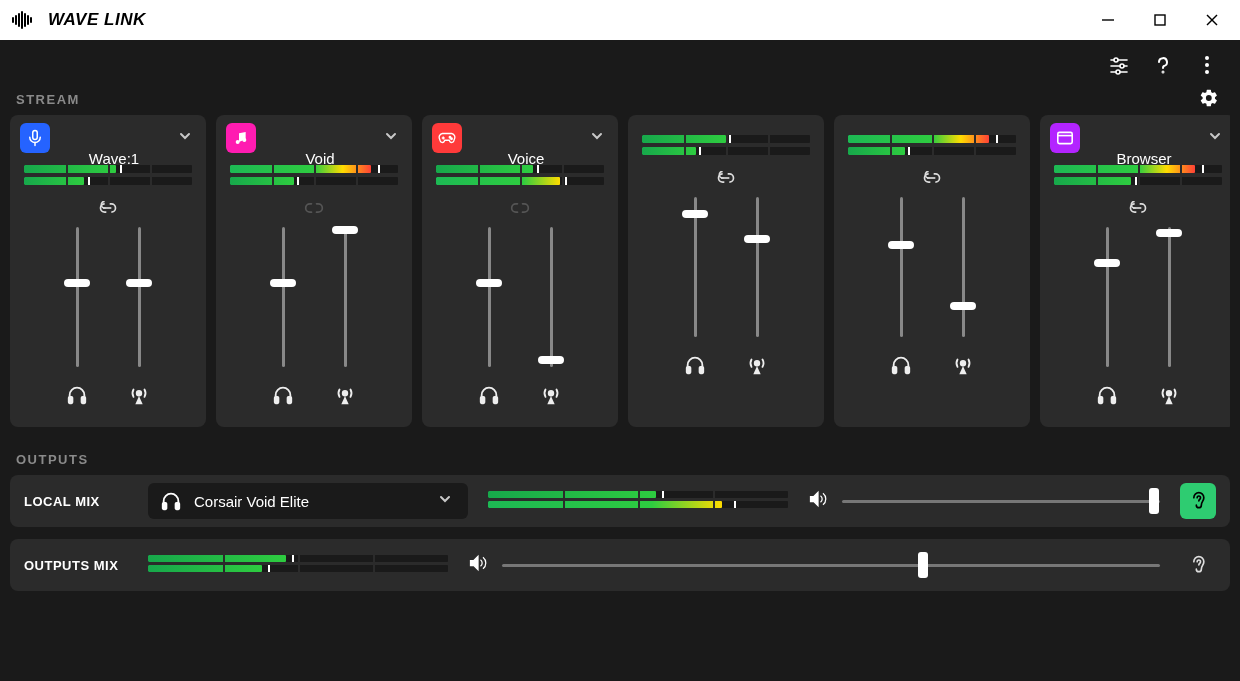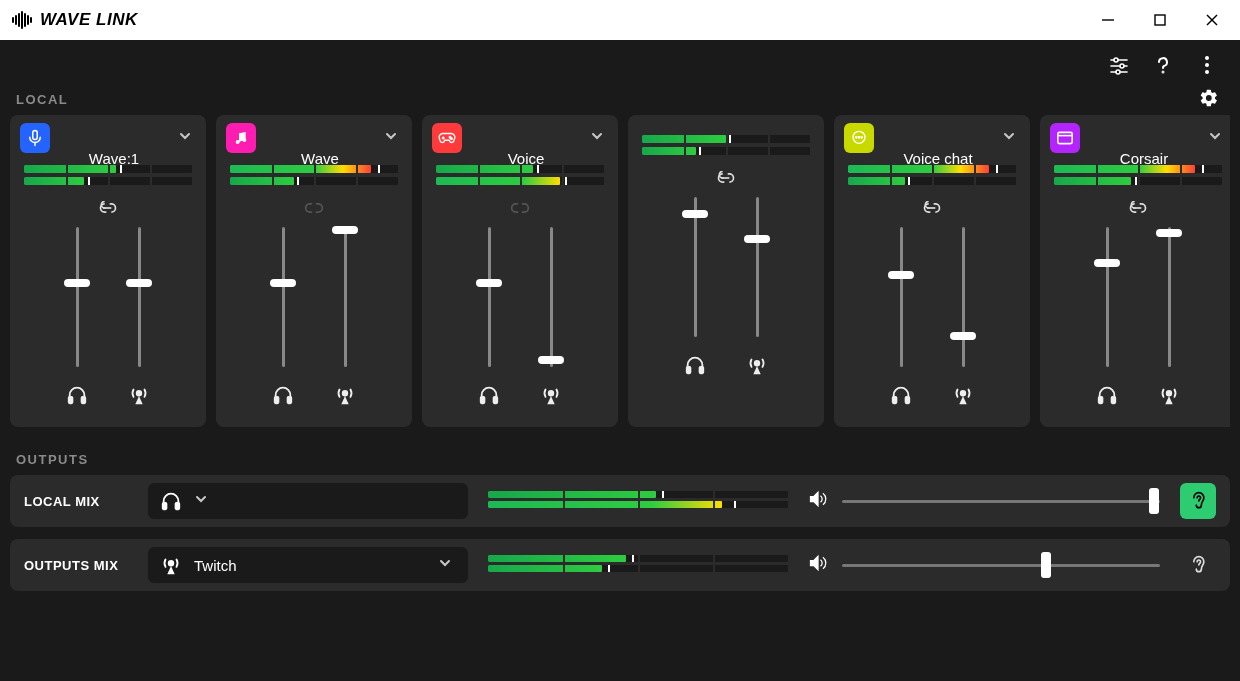--- a/index.html
+++ b/index.html
@@ -1,19 +1,19 @@
 <!DOCTYPE html>
 <html><head>
 <meta charset="utf-8">
 <style>
   * { box-sizing: border-box; margin: 0; padding: 0; }
   html, body { width: 1240px; height: 681px; font-family: -apple-system, "Segoe UI", Arial, sans-serif; background:#fff; }
   
   .titlebar { height: 40px; background:#fff; display:flex; align-items:center; justify-content:space-between; padding:0 10px 0 12px; }
-  .titlebar-left { display:flex; align-items:center; gap:8px; }
+  .titlebar-left { display:flex; align-items:center; gap:16px; }
   .logo-wave { display:flex; align-items:center; gap:1px; }
   .logo-wave span { display:inline-block; width:2px; background:#000; border-radius:1px; }
   .logo-wave .b1 { height:6px; } .logo-wave .b2 { height:10px; } .logo-wave .b3 { height:14px; }
   .logo-wave .b4 { height:18px; }
   .app-title { font-weight:900; font-size:17px; letter-spacing:0.5px; color:#000; font-style: italic; }
   .win-ctl { display:flex; gap:28px; padding-right:6px; }
   .win-btn { width:24px; height:24px; display:flex; align-items:center; justify-content:center; cursor:pointer; }
   .win-btn svg { stroke:#000; stroke-width:1.4; fill:none; }
 
   
@@ -119,21 +119,21 @@
     <div class="ico-btn">
       <svg width="6" height="20" viewBox="0 0 6 20" fill="#fff">
           <circle cx="3" cy="3" r="2"></circle>
           <circle cx="3" cy="10" r="2"></circle>
           <circle cx="3" cy="17" r="2"></circle>
         </svg>
     </div>
   </div>
 
   <div class="inputs-header">
-    <div class="section-label">LOCAL</div>
+    <div class="section-label">STREAM</div>
     <div class="ico-btn">
       <svg width="20" height="20" viewBox="0 0 24 24" fill="#fff">
           <path d="M19.14,12.94a7.07,7.07,0,0,0,.05-.94,7.07,7.07,0,0,0-.05-.94l2.11-1.65a.5.5,0,0,0,.12-.64l-2-3.46a.5.5,0,0,0-.61-.22l-2.49,1a7,7,0,0,0-1.63-.94l-.38-2.65A.5.5,0,0,0,13.77,2H9.77a.5.5,0,0,0-.49.42L8.9,5.07a7,7,0,0,0-1.63.94l-2.49-1a.5.5,0,0,0-.61.22l-2,3.46a.5.5,0,0,0,.12.64L4.4,11.06a7.07,7.07,0,0,0-.05.94,7.07,7.07,0,0,0,.05.94L2.29,14.59a.5.5,0,0,0-.12.64l2,3.46a.5.5,0,0,0,.61.22l2.49-1a7,7,0,0,0,1.63.94l.38,2.65a.5.5,0,0,0,.49.42h4a.5.5,0,0,0,.49-.42l.38-2.65a7,7,0,0,0,1.63-.94l2.49,1a.5.5,0,0,0,.61-.22l2-3.46a.5.5,0,0,0-.12-.64ZM11.77,15.5A3.5,3.5,0,1,1,15.27,12,3.5,3.5,0,0,1,11.77,15.5Z"></path>
         </svg>
     </div>
   </div>
 
   <div class="channels" id="channels">
       <div class="channel">
     <div class="ch-head">
@@ -209,21 +209,21 @@
       </div>
       <div class="channel">
     <div class="ch-head">
       <div class="ch-icon" style="background:#ff1cb1">
             <svg width="16" height="16" viewBox="0 0 24 24" fill="#fff">
               <path d="M9 18V5l10-2v11"></path>
               <circle cx="7" cy="18" r="3"></circle>
               <circle cx="17" cy="15" r="3"></circle>
             </svg>
           </div>
-      <div class="ch-name">Wave</div>
+      <div class="ch-name">Void</div>
       <div class="chev"><svg width="14" height="14" viewBox="0 0 14 14" fill="none" stroke="currentColor" stroke-width="2" stroke-linecap="round">
               <polyline points="3,5 7,9 11,5"></polyline>
             </svg></div>
     </div>
     <div class="meters">
       <div class="meter-row">
     <div class="meter-fill" style="width:84%;background:linear-gradient(90deg,#1db954 0%,#2ecc40 60%,#ffdc00 80%,#ff4136 100%)"></div>
     <div class="meter-marks">
               <span style="left:25%"></span>
               <span style="left:50%"></span>
@@ -400,34 +400,20 @@
                 <circle cx="12" cy="10" r="2.5" fill="#eee"></circle>
                 <path d="M6 6a8 8 0 0 0 0 8"></path>
                 <path d="M18 6a8 8 0 0 1 0 8"></path>
                 <polygon points="12,13 8,22 16,22" fill="#eee" stroke="none"></polygon>
               </svg>
             </div>
         </div>
     </div>
       </div>
       <div class="channel">
-    <div class="ch-head">
-      <div class="ch-icon" style="background:#c8d900">
-            <svg width="16" height="16" viewBox="0 0 24 24" fill="none" stroke="#fff" stroke-width="2">
-              <circle cx="12" cy="11" r="9"></circle>
-              <circle cx="8" cy="11" r="1" fill="#fff"></circle>
-              <circle cx="12" cy="11" r="1" fill="#fff"></circle>
-              <circle cx="16" cy="11" r="1" fill="#fff"></circle>
-            </svg>
-          </div>
-      <div class="ch-name">Voice chat</div>
-      <div class="chev"><svg width="14" height="14" viewBox="0 0 14 14" fill="none" stroke="currentColor" stroke-width="2" stroke-linecap="round">
-              <polyline points="3,5 7,9 11,5"></polyline>
-            </svg></div>
-    </div>
     <div class="meters">
       <div class="meter-row">
     <div class="meter-fill" style="width:84%;background:linear-gradient(90deg,#1db954 0%,#2ecc40 60%,#ffdc00 80%,#ff4136 100%)"></div>
     <div class="meter-marks">
               <span style="left:25%"></span>
               <span style="left:50%"></span>
               <span style="left:75%"></span>
             </div>
     <div class="meter-peak" style="left:88%"></div>
   </div>
@@ -480,21 +466,21 @@
     </div>
       </div>
       <div class="channel">
     <div class="ch-head">
       <div class="ch-icon" style="background:#b324ff">
             <svg width="16" height="14" viewBox="0 0 20 16" fill="none" stroke="#fff" stroke-width="2">
               <rect x="1" y="1" width="18" height="14" rx="2"></rect>
               <line x1="1" y1="5" x2="19" y2="5"></line>
             </svg>
           </div>
-      <div class="ch-name">Corsair</div>
+      <div class="ch-name">Browser</div>
       <div class="chev"><svg width="14" height="14" viewBox="0 0 14 14" fill="none" stroke="currentColor" stroke-width="2" stroke-linecap="round">
               <polyline points="3,5 7,9 11,5"></polyline>
             </svg></div>
     </div>
     <div class="meters">
       <div class="meter-row">
     <div class="meter-fill" style="width:84%;background:linear-gradient(90deg,#1db954 0%,#2ecc40 60%,#ffdc00 80%,#ff4136 100%)"></div>
     <div class="meter-marks">
               <span style="left:25%"></span>
               <span style="left:50%"></span>
@@ -558,20 +544,21 @@
         <div class="out-row">
     <div class="out-label">LOCAL MIX</div>
     <div class="out-select">
       <div class="sel-ico">
               <svg width="22" height="22" viewBox="0 0 24 24" fill="none" stroke="#fff" stroke-width="2">
                 <path d="M4 14v-2a8 8 0 0 1 16 0v2"></path>
                 <rect x="3" y="14" width="4" height="7" rx="1" fill="#fff"></rect>
                 <rect x="17" y="14" width="4" height="7" rx="1" fill="#fff"></rect>
               </svg>
             </div>
+      <div class="sel-name">Corsair Void Elite</div>
       <div class="chev" style="color:#c8c8c8"><svg width="14" height="14" viewBox="0 0 14 14" fill="none" stroke="currentColor" stroke-width="2" stroke-linecap="round">
                 <polyline points="3,5 7,9 11,5"></polyline>
               </svg></div>
     </div>
     <div class="out-meter">
       <div class="meter-row">
     <div class="meter-fill" style="width:56%;background:linear-gradient(90deg,#17a84b 0%,#2ecc40 100%)"></div>
     <div class="meter-marks">
                 <span style="left:25%"></span>
                 <span style="left:50%"></span>
@@ -601,34 +588,20 @@
     </div>
     <div class="monitor on">
             <svg width="20" height="22" viewBox="0 0 24 26" fill="none" stroke="currentColor" stroke-width="2" stroke-linecap="round">
               <path d="M7 9a6 6 0 0 1 12 0c0 4-3 5-3 9a3 3 0 0 1-6 0"></path>
               <path d="M11 9a2 2 0 0 1 4 0c0 2-2 2-2 4"></path>
             </svg>
           </div>
         </div>
         <div class="out-row">
     <div class="out-label">OUTPUTS MIX</div>
-    <div class="out-select">
-      <div class="sel-ico">
-              <svg width="22" height="22" viewBox="0 0 24 24" fill="none" stroke="#fff" stroke-width="2" stroke-linecap="round">
-                <circle cx="12" cy="10" r="2.5" fill="#fff"></circle>
-                <path d="M6 6a8 8 0 0 0 0 8"></path>
-                <path d="M18 6a8 8 0 0 1 0 8"></path>
-                <polygon points="12,13 8,22 16,22" fill="#fff" stroke="none"></polygon>
-              </svg>
-            </div>
-      <div class="sel-name">Twitch</div>
-      <div class="chev" style="color:#c8c8c8"><svg width="14" height="14" viewBox="0 0 14 14" fill="none" stroke="currentColor" stroke-width="2" stroke-linecap="round">
-                <polyline points="3,5 7,9 11,5"></polyline>
-              </svg></div>
-    </div>
     <div class="out-meter">
       <div class="meter-row">
     <div class="meter-fill" style="width:46%;background:linear-gradient(90deg,#17a84b 0%,#2ecc40 100%)"></div>
     <div class="meter-marks">
                 <span style="left:25%"></span>
                 <span style="left:50%"></span>
                 <span style="left:75%"></span>
               </div>
     <div class="meter-peak" style="left:48%"></div>
   </div>

